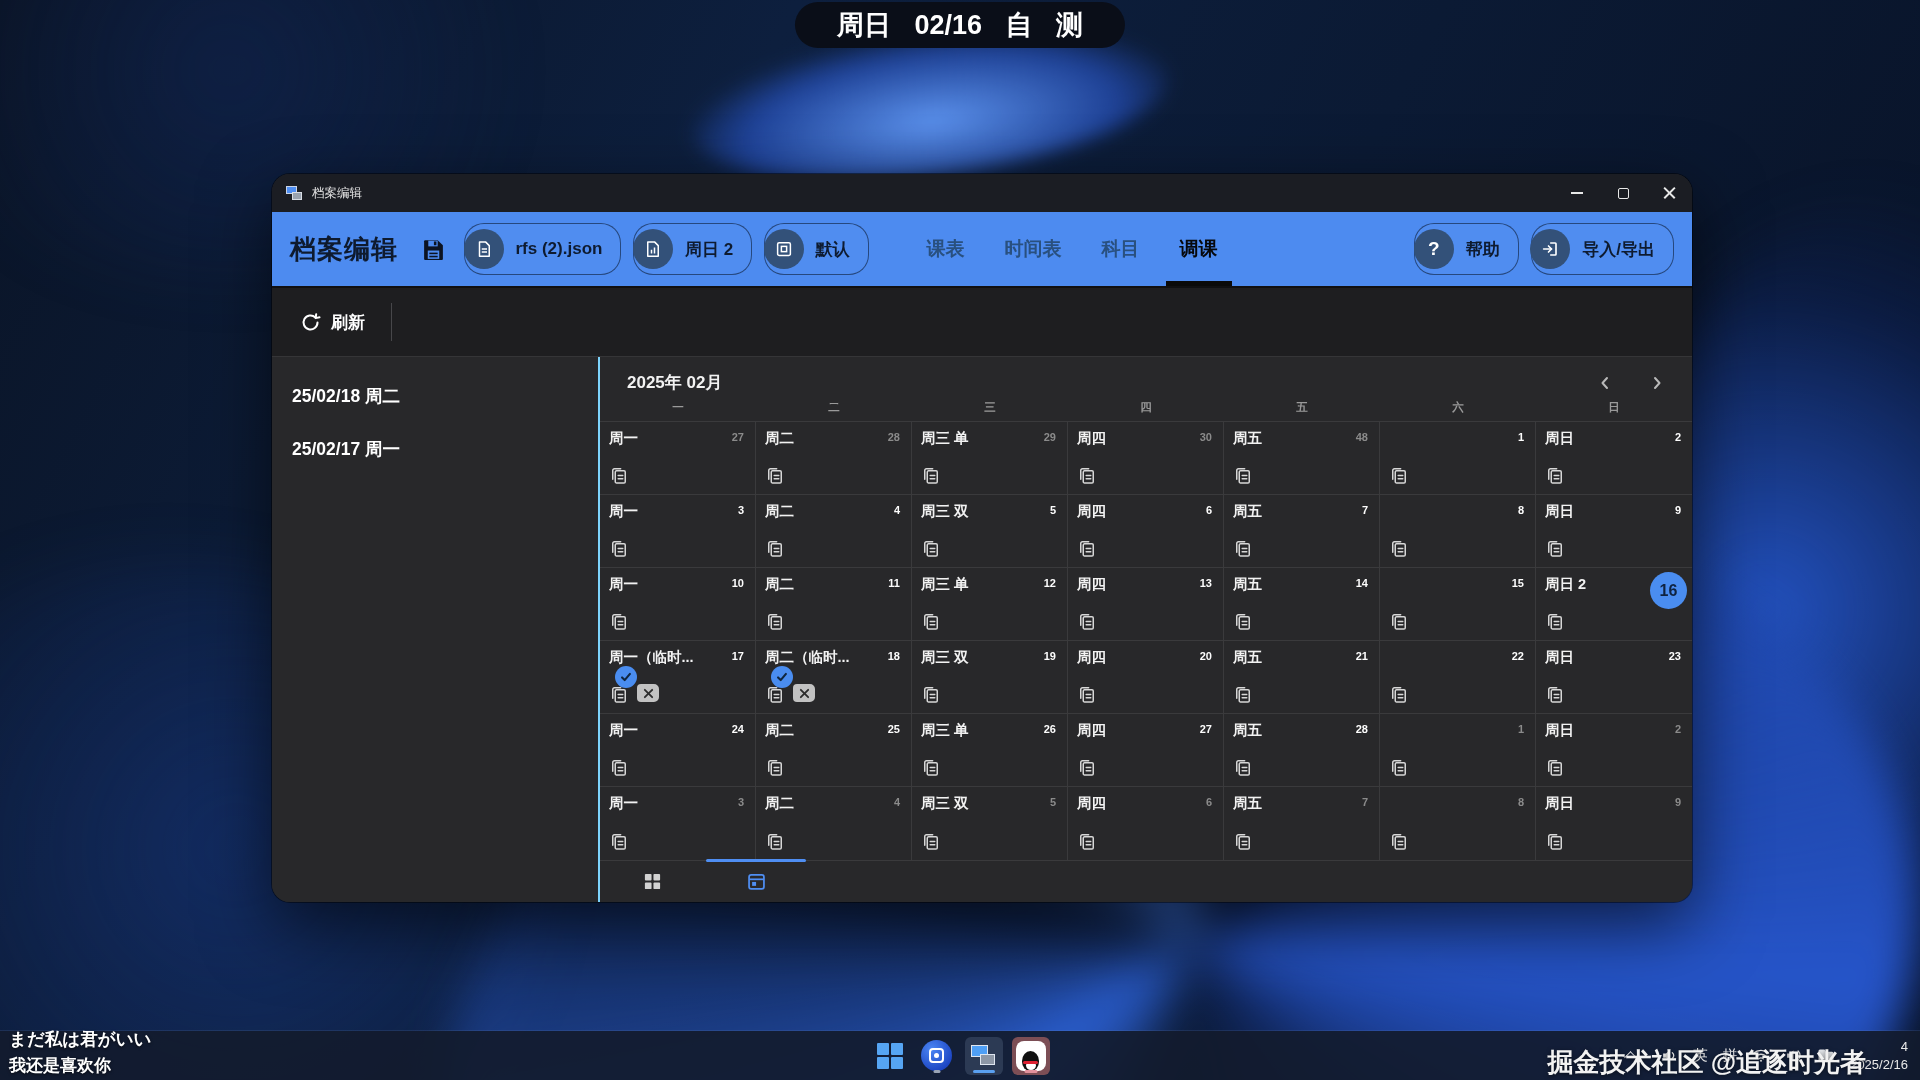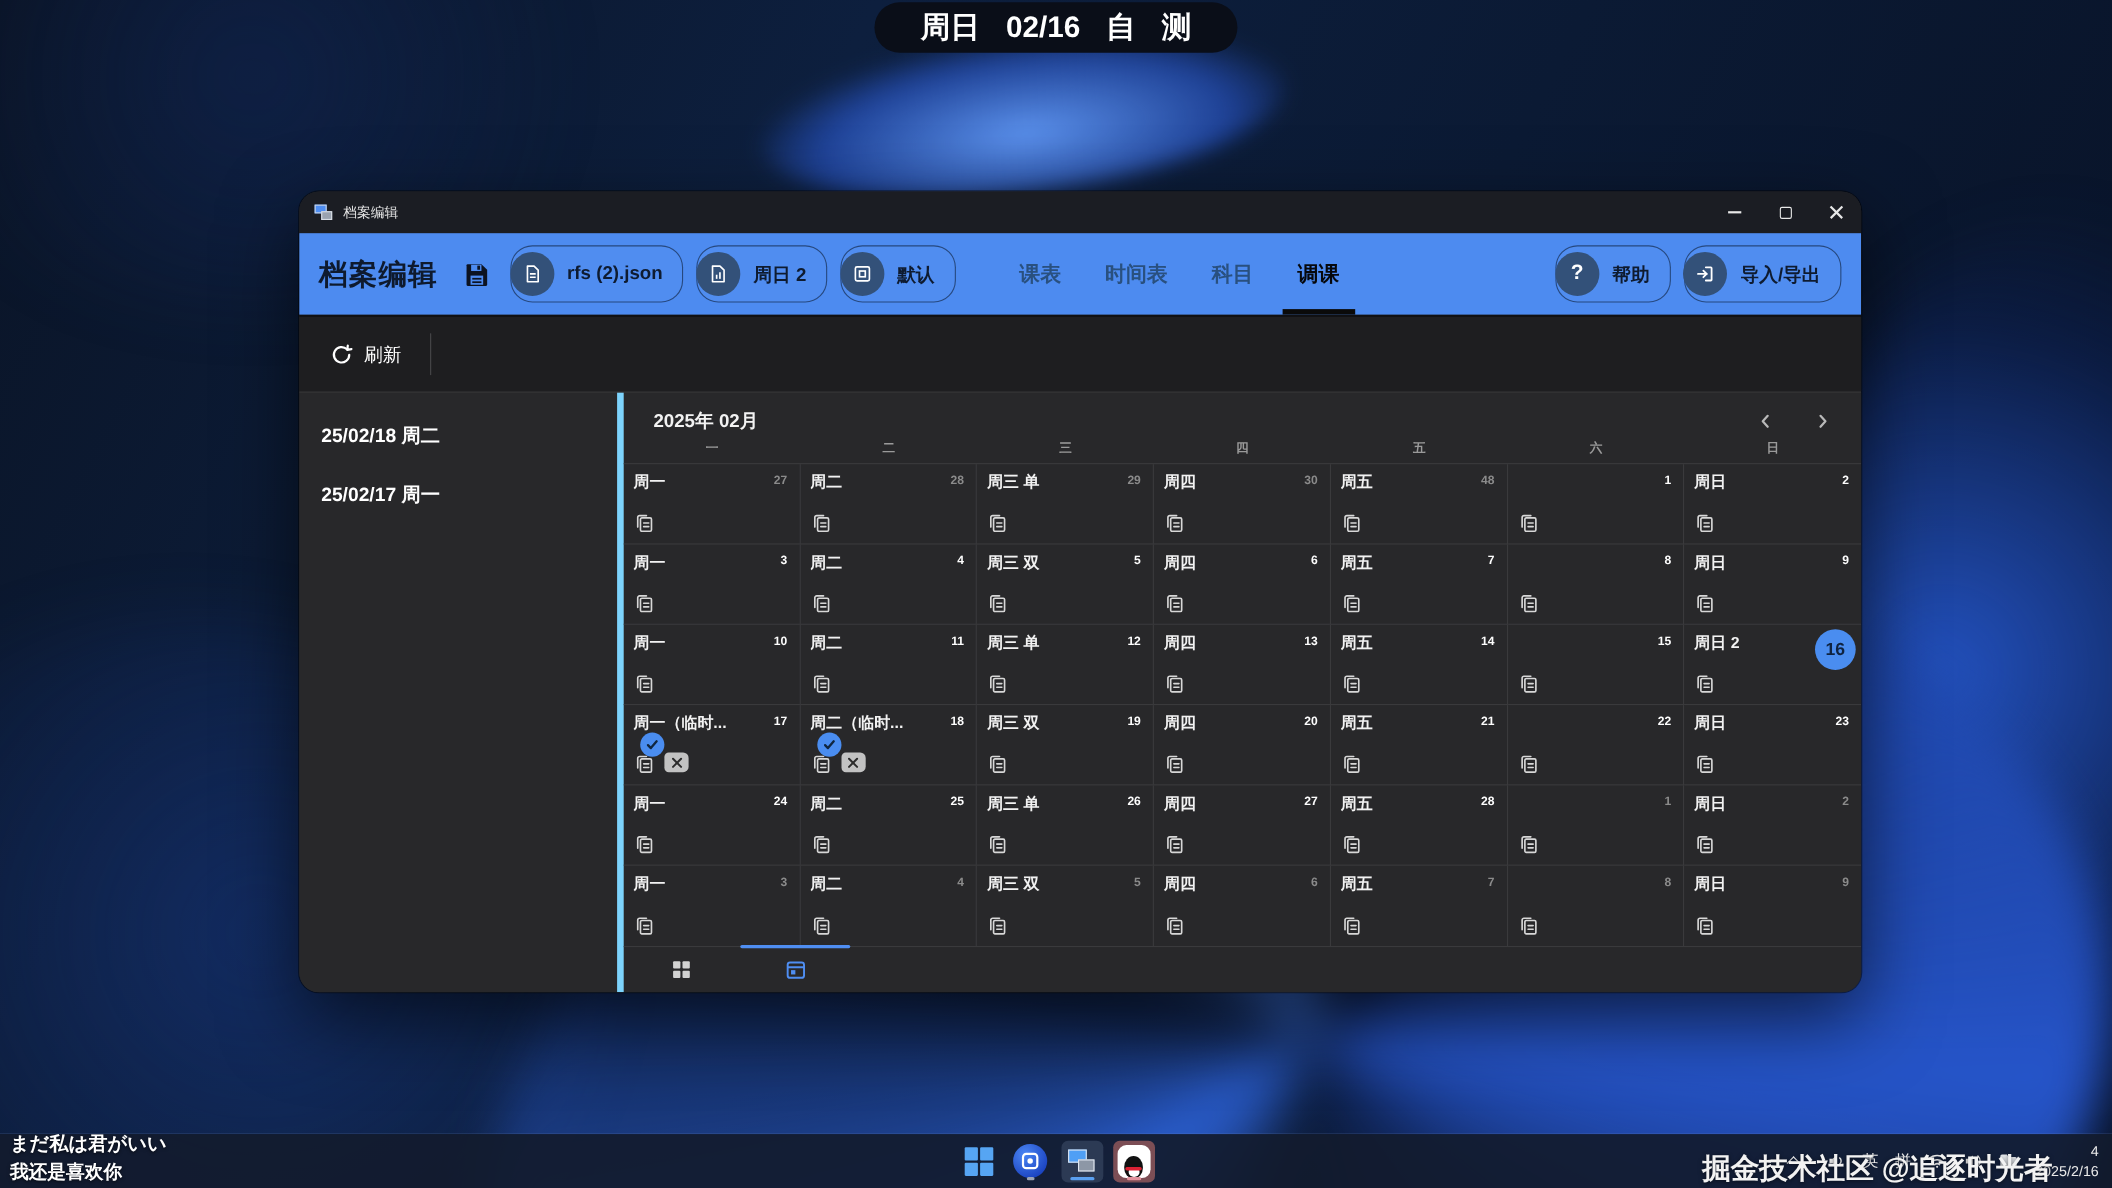--- a/index.html
+++ b/index.html
@@ -61,26 +61,26 @@
     justify-content:center; margin:-1.5px 12px -1.5px -1.5px; flex:0 0 auto; }
   .tabs { display:flex; height:74px; align-items:stretch; margin-left:26px; }
   .tab { position:relative; display:flex; align-items:center; padding:0 20px; font-size:19px; font-weight:bold; color:#29507f; }
   .tab.active { color:#06080c; }
   .tab.active::after { content:""; position:absolute; left:6px; right:6px; bottom:0; height:5px; background:#0a0a0a; }
   .tb-right { margin-left:auto; display:flex; }
   .q-mark { color:#fff; font-size:19px; font-weight:bold; }
 
   
   .actionbar { height:70px; background:#1e1e20; border-top:2px solid #101012; display:flex; align-items:center; flex:0 0 auto; }
-  .refresh-btn { display:flex; align-items:center; gap:10px; margin-left:28px; color:#fff; font-size:17px; font-weight:normal; }
+  .refresh-btn { display:flex; align-items:center; gap:10px; margin-left:28px; color:#fff; font-size:17px; font-weight:bold; }
   .vdivider { width:1px; height:38px; background:#47474a; margin-left:26px; }
 
   
   .content { flex:1; display:flex; min-height:0; background:#28282a; border-top:1px solid #353537; }
-  .sidebar { width:295px; flex:0 0 auto; border-right:6px solid #7dd3fc; padding-top:12px; }
+  .sidebar { width:328px; flex:0 0 auto; border-right:2px solid #7dd3fc; padding-top:12px; }
   .sidebar-item { height:53px; display:flex; align-items:center; padding-left:20px; color:#fff;
     font-size:17.5px; font-weight:bold; border-radius:6px; }
 
   .calendar { flex:1; display:flex; flex-direction:column; position:relative; min-width:0; }
   .cal-header { height:45px; display:flex; align-items:center; padding:8px 14px 0 27px; }
   .cal-title { color:#f2f2f2; font-size:17px; font-weight:bold; }
   .cal-nav { margin-left:auto; display:flex; gap:26px; padding-right:8px; }
   .nav-btn { width:26px; height:26px; display:flex; align-items:center; justify-content:center; }
   .weekday-row { height:22px; display:grid; grid-template-columns:repeat(7,1fr); }
   .wd { text-align:center; color:#9a9a9a; font-size:11.5px; font-weight:bold; }

